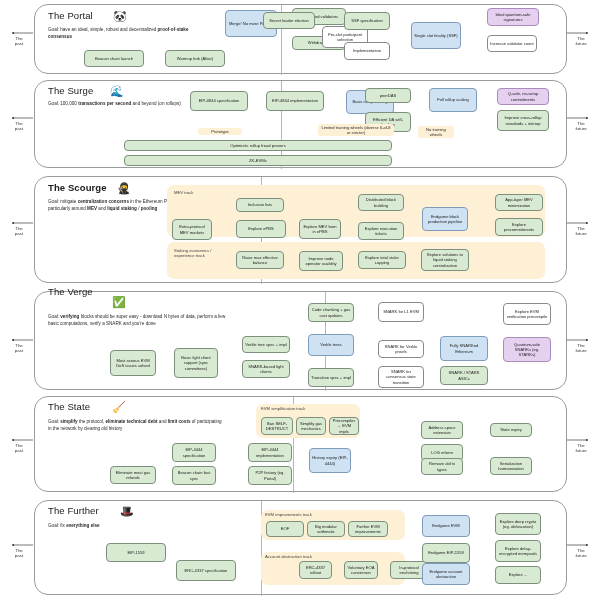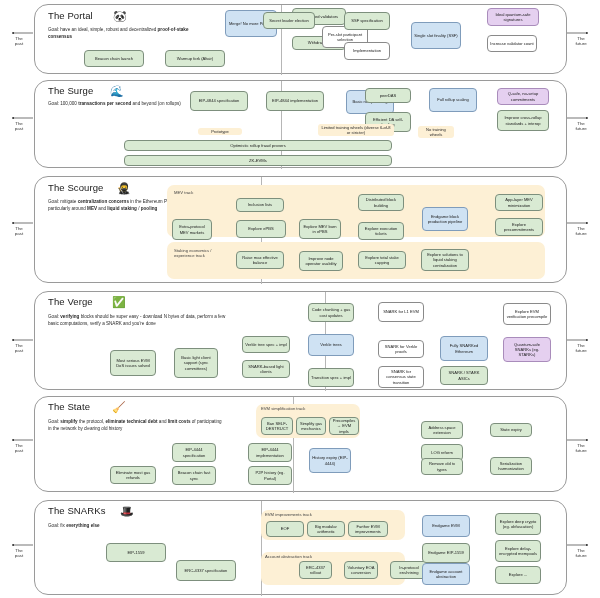--- a/index.html
+++ b/index.html
@@ -257,21 +257,21 @@
   <div class="flabel cream" style="left:198px; top:128px; width:44px;">Prototype</div>
   <div class="flabel cream" style="left:318px; top:124px; width:76px;">Limited training wheels (diverse 6-of-8 or stricter)</div>
   <div class="flabel cream" style="left:418px; top:126px; width:36px;">No training wheels</div>
 
   <div class="bar" style="left:124px; top:140px; width:268px; height:11px;">Optimistic rollup fraud provers</div>
   <div class="bar" style="left:124px; top:155px; width:268px; height:11px;">ZK-EVMs</div>
 
   <div class="section" style="left:34px; top:176px; width:533px; height:107px;">
     <div class="divider" style="left:226px; top:0; height:107px;"></div>
   </div>
-  <div class="sec-title" style="left:48px; top:182px;">The Scourge</div>
+  <div class="sec-title" style="left:48px; top:182px;font-weight:bold;">The Scourge</div>
   <div class="sec-emoji" style="left:117px; top:183px;">🥷</div>
   <div class="sec-goal" style="left:48px; top:199px;">Goal: mitigate <b>centralization concerns</b> in the Ethereum PoS design, particularly around <b>MEV</b> and <b>liquid staking</b> / <b>pooling</b></div>
 
   <div class="track" style="left:167px; top:185px; width:378px; height:52px;"></div>
   <div class="track-label" style="left:174px; top:190px; width:60px;">MEV track</div>
   <div class="track" style="left:167px; top:242px; width:378px; height:37px;"></div>
   <div class="track-label" style="left:174px; top:248px; width:54px;">Staking economics / experience track</div>
 
   <div class="node" style="left:172px; top:219px; width:40px; height:21px;">Extra-protocol MEV markets</div>
   <div class="node" style="left:236px; top:198px; width:48px; height:14px;">Inclusion lists</div>
@@ -284,21 +284,21 @@
   <div class="node" style="left:495px; top:218px; width:48px; height:18px;">Explore precommitments</div>
 
   <div class="node" style="left:236px; top:251px; width:48px; height:18px;">Raise max effective balance</div>
   <div class="node" style="left:299px; top:251px; width:44px; height:20px;">Improve node operator usability</div>
   <div class="node" style="left:358px; top:251px; width:48px; height:18px;">Explore total stake capping</div>
   <div class="node" style="left:421px; top:249px; width:48px; height:22px;">Explore solutions to liquid staking centralization</div>
 
   <div class="section" style="left:34px; top:291px; width:533px; height:99px;">
     <div class="divider" style="left:290px; top:0; height:99px;"></div>
   </div>
-  <div class="sec-title" style="left:48px; top:296px;">The Verge</div>
+  <div class="sec-title" style="left:48px; top:286px;">The Verge</div>
   <div class="sec-emoji" style="left:112px; top:297px;">✅</div>
   <div class="sec-goal" style="left:48px; top:314px; width:180px;">Goal: <b>verifying</b> blocks should be super easy - download N bytes of data, perform a few basic computations, verify a SNARK and you're done</div>
 
   <div class="node" style="left:110px; top:350px; width:46px; height:26px;">Most serious EVM DoS issues solved</div>
   <div class="node" style="left:174px; top:348px; width:44px; height:30px;">Basic light client support (sync committees)</div>
   <div class="node" style="left:242px; top:336px; width:48px; height:17px;">Verkle tree spec + impl</div>
   <div class="node" style="left:242px; top:360px; width:48px; height:18px;">SNARK-based light clients</div>
   <div class="node" style="left:308px; top:303px; width:46px; height:19px;">Code chunking + gas cost updates</div>
   <div class="node blue" style="left:308px; top:334px; width:46px; height:22px;">Verkle trees</div>
   <div class="node" style="left:308px; top:368px; width:46px; height:19px;">Transition spec + impl</div>
@@ -331,21 +331,21 @@
   <div class="node" style="left:329px; top:417px; width:30px; height:18px;">Precompiles → EVM impls</div>
   <div class="node" style="left:421px; top:421px; width:42px; height:18px;">Address space extension</div>
   <div class="node" style="left:490px; top:423px; width:42px; height:14px;">State expiry</div>
   <div class="node" style="left:421px; top:444px; width:42px; height:17px;">LOG reform</div>
   <div class="node" style="left:421px; top:458px; width:42px; height:17px;">Remove old tx types</div>
   <div class="node" style="left:490px; top:457px; width:42px; height:18px;">Serialization harmonization</div>
 
   <div class="section" style="left:34px; top:500px; width:533px; height:95px;">
     <div class="divider" style="left:226px; top:0; height:95px;"></div>
   </div>
-  <div class="sec-title" style="left:48px; top:505px;">The SNARKs</div>
+  <div class="sec-title" style="left:48px; top:505px;">The Further</div>
   <div class="sec-emoji" style="left:120px; top:506px;">🎩</div>
   <div class="sec-goal" style="left:48px; top:523px;">Goal: fix <b>everything else</b></div>
 
   <div class="track" style="left:261px; top:510px; width:144px; height:30px;"></div>
   <div class="track-label" style="left:265px; top:512px; width:90px;">EVM improvements track</div>
   <div class="track" style="left:261px; top:552px; width:144px; height:33px;"></div>
   <div class="track-label" style="left:265px; top:554px; width:92px;">Account abstraction track</div>
 
   <div class="node" style="left:106px; top:543px; width:60px; height:19px;">EIP-1559</div>
   <div class="node" style="left:176px; top:560px; width:60px; height:21px;">ERC-4337 specification</div>

